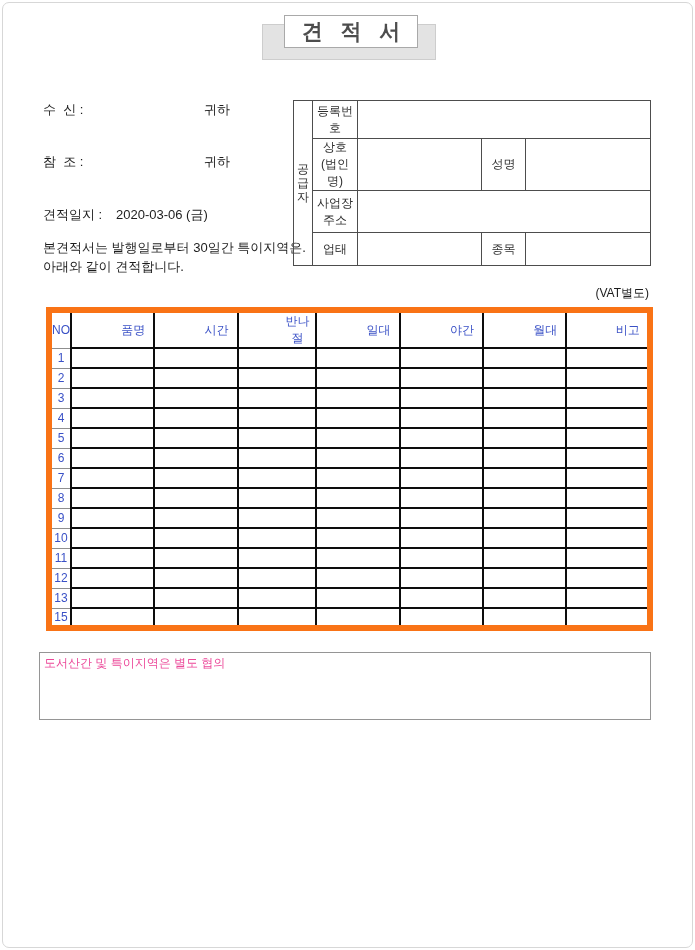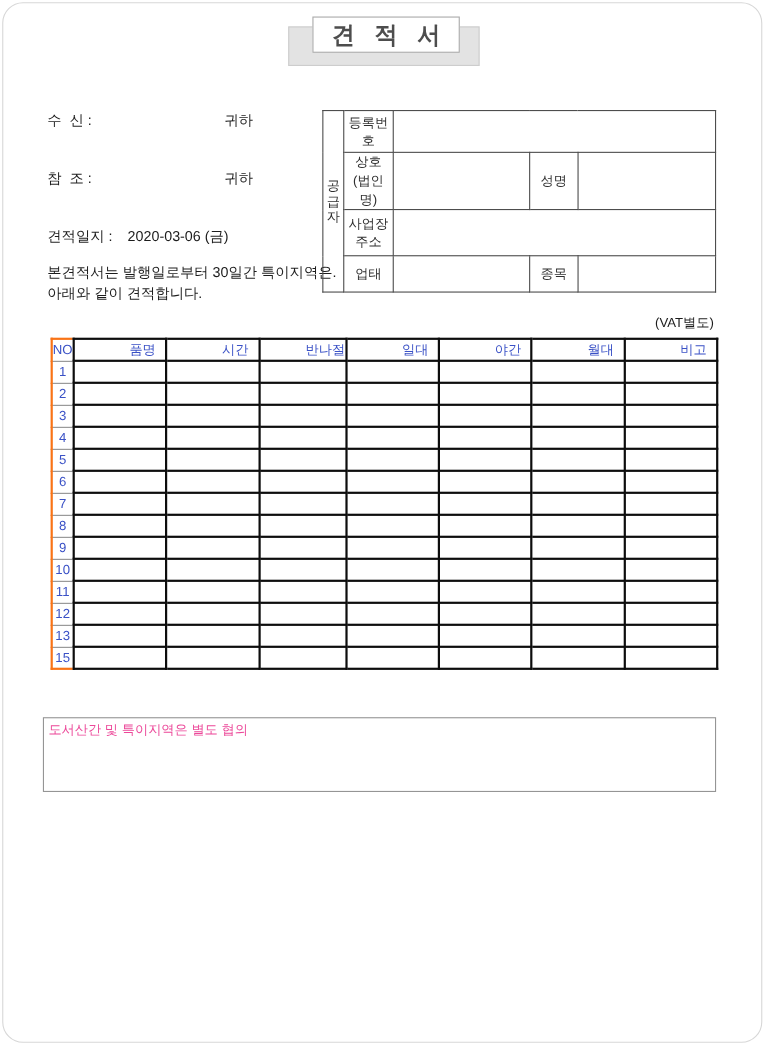--- a/index.html
+++ b/index.html
@@ -1,18 +1,18 @@
 <!DOCTYPE html>
 <html><head>
 <meta charset="utf-8">
 <style>
   html,body{margin:0;padding:0;background:#fff;}
   body{width:695px;height:950px;position:relative;font-family:"Liberation Sans",sans-serif;color:#1f1f1f;}
   .page{position:absolute;left:2px;top:2px;width:689px;height:944px;background:#fff;
-        border:1px solid #d7d7d7;border-radius:19px;}
+        border:1px solid #d7d7d7;border-radius:7px;}
   .abs{position:absolute;}
   
   .ribbon{left:259px;top:21px;width:172px;height:34px;background:#e3e3e3;border:1px solid #cdcdcd;}
   .plate{left:281px;top:12px;width:132px;height:31px;background:#fff;border:1px solid #a9a9a9;
          display:flex;align-items:center;justify-content:center;}
   .plate span{font-size:21px;font-weight:900;letter-spacing:6px;color:#4d4d4d;white-space:pre;
               transform:scaleY(1.05);margin-left:6px;}
   
   .txt{font-size:13px;white-space:pre;color:#1c1c1c;}
   .l-to{left:40px;top:98px;} .l-to-suffix{left:201px;top:98px;}
@@ -25,21 +25,21 @@
   .sup{width:358px;}
   .sup td{border:1px solid #4d4d4d;font-size:12px;color:#2e2e2e;text-align:center;
           vertical-align:middle;padding:0 2px;}
   .sup .pre{white-space:pre-line;line-height:17px;}
   .sup .grp{width:14px;word-break:break-all;line-height:14px;padding:0 2px;}
   .r1{height:38px;} .r2{height:50px;} .r3{height:42px;} .r4{height:33px;}
   
   .vat{top:282px;right:43px;font-size:12px;color:#1c1c1c;}
   
   .qt-wrap{left:43px;top:304px;}
-  .qt{width:607px;border:2px solid #f97316;}
+  .qt{width:607px;border:6px solid #f97316;}
   .qt td,.qt th{box-sizing:border-box;height:20px;padding:0;font-weight:400;}
   .qt .data{border:2px solid #0d0d0d;}
   .qt .no{border:1px solid #8f8f8f;font-size:12px;color:#3a51c6;text-align:center;}
   .qt th.data{font-size:12px;color:#3a51c6;text-align:center;padding-left:41px;}
   
   .note{left:36px;top:649px;width:612px;height:68px;border:1px solid #959595;
         font-size:12px;color:#ec4899;padding:2px 4px;box-sizing:border-box;}
 </style>
 </head>
 <body>

